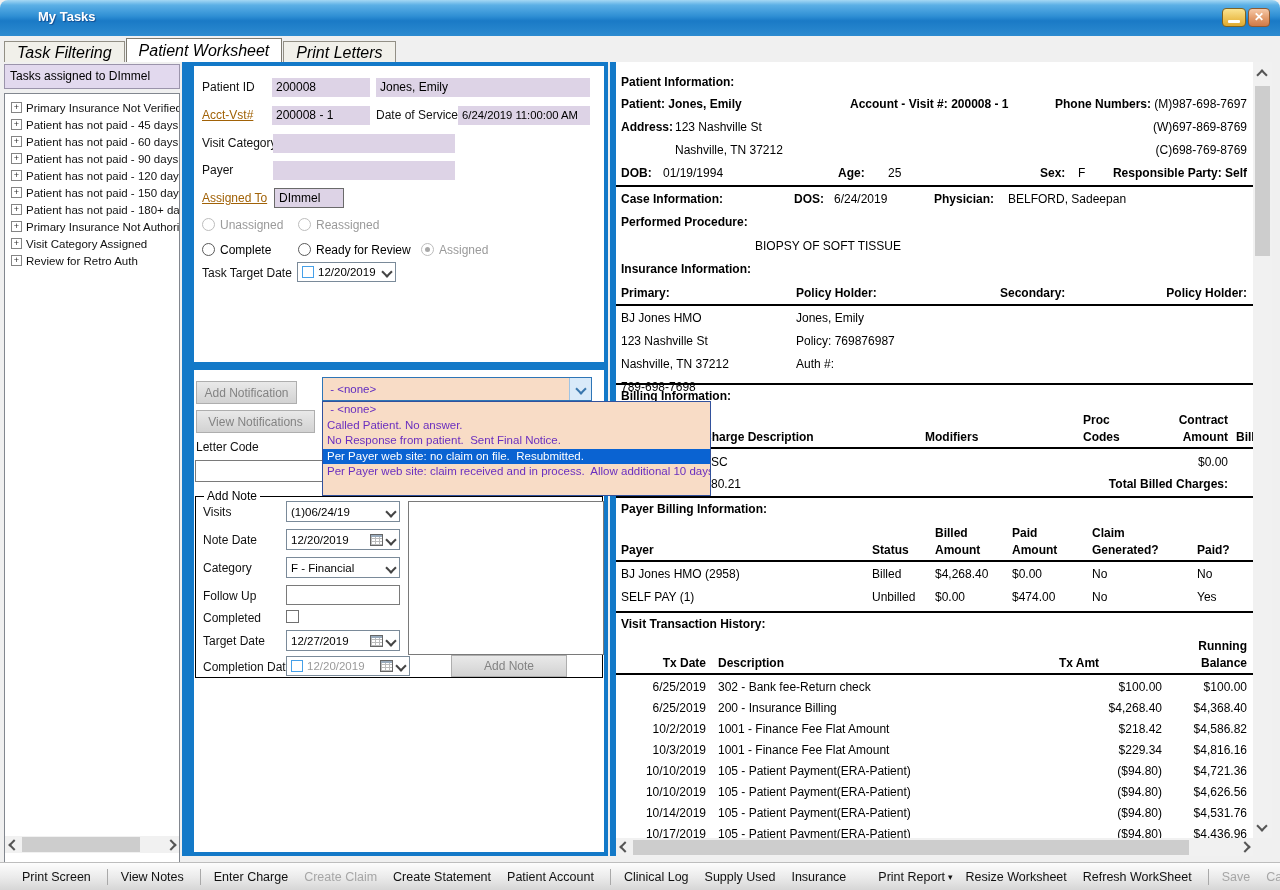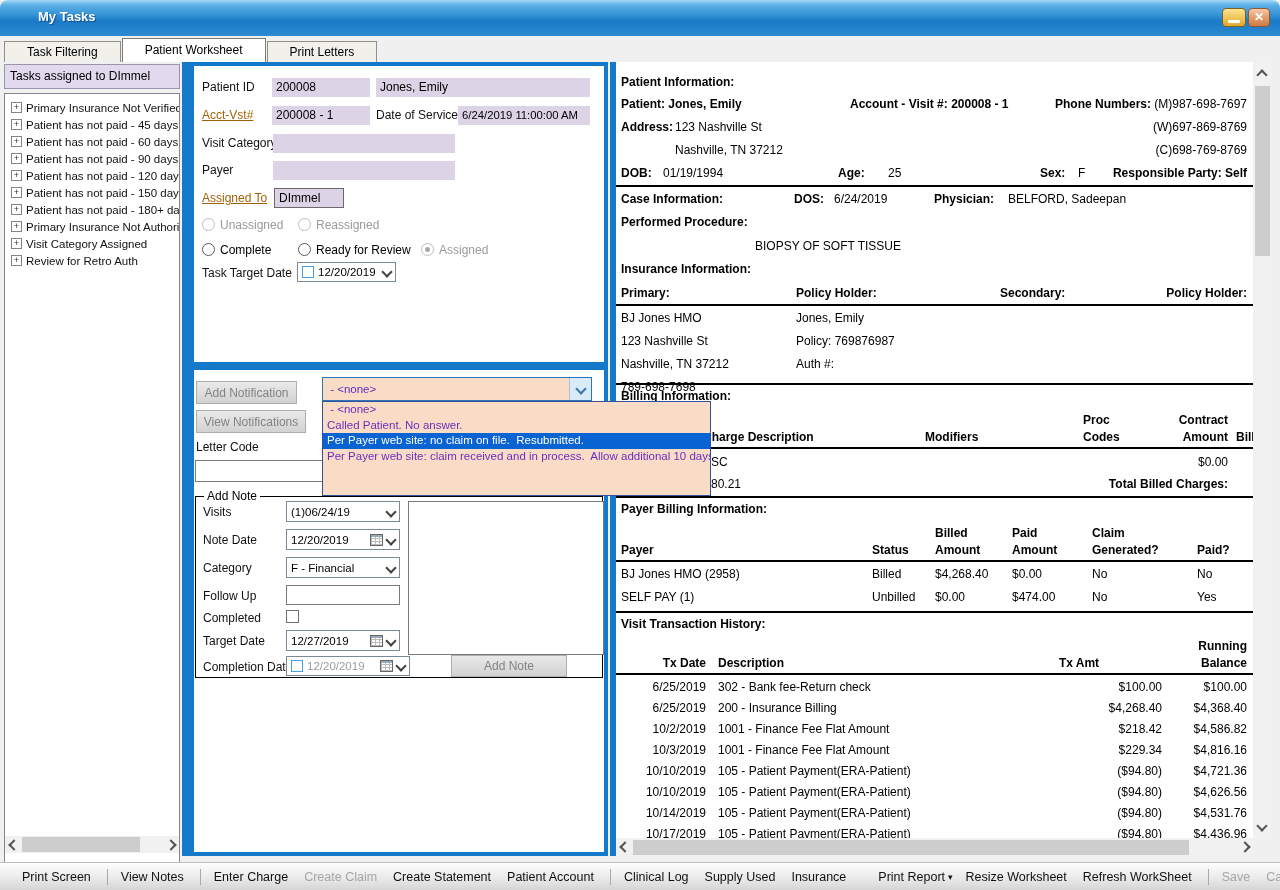--- a/index.html
+++ b/index.html
@@ -14,21 +14,21 @@
     text-shadow:1px 1px 1px rgba(0,0,60,.4);}
   .tb-min{position:absolute;left:1222px;top:8px;width:24px;height:19px;border:1px solid #7d6324;
     border-radius:4px;background:linear-gradient(#fbe491,#edc356 55%,#dfa92f);box-sizing:border-box;}
   .tb-min i{position:absolute;left:5px;bottom:3px;width:12px;height:3px;background:#fff;border-radius:1px;}
   .tb-close{position:absolute;left:1248px;top:8px;width:22px;height:19px;border:1px solid #8d5a33;
     border-radius:4px;background:linear-gradient(#f6c9a8,#e29a6b 55%,#cf7a49);box-sizing:border-box;
     color:#fff;font-weight:bold;font-size:12px;text-align:center;line-height:17px;}
   
   .tabs{position:absolute;left:0;top:38px;height:24px;right:0;display:flex;align-items:flex-end;padding-left:4px;}
   .tab{height:21px;line-height:21px;background:#f1f0ea;border:1px solid #928f85;border-bottom:none;
-    font-size:12px;padding:0 22px;margin-right:1px;box-sizing:border-box;white-space:nowrap;}
+    font-size:16px;padding:0 12px;margin-right:1px;box-sizing:border-box;white-space:nowrap;font-style:italic;}
   .tab.active{height:24px;line-height:23px;background:#fff;z-index:2;border-color:#7d7a70;}
   
   .sb-header{position:absolute;left:4px;top:64px;width:176px;height:25px;background:#e2d9ee;
     border:1px solid #9b94ab;box-sizing:border-box;font-size:12px;line-height:23px;padding-left:5px;white-space:nowrap;}
   .tree{position:absolute;left:4px;top:93px;width:176px;height:886px;background:#fff;
     border:1px solid #82878f;box-sizing:border-box;overflow:hidden;padding-top:5px;}
   .tree-item{height:17px;font-size:11.5px;white-space:nowrap;padding-left:6px;display:flex;align-items:center;gap:4px;color:#111;}
   .expand{width:11px;height:11px;min-width:11px;border:1px solid #848484;background:#fff;
     box-sizing:border-box;font-size:9px;line-height:8px;text-align:center;color:#333;}
   .expand::before{content:"+";}
@@ -240,21 +240,21 @@
   <span class="flabel" style="left:8px;top:200px;">Task Target Date</span>
   <div class="dropctl" style="left:103px;top:196px;width:99px;height:20px;">
     <span class="cbx blue" style="width:12px;height:12px;"></span>
     <span>12/20/2019</span>
     <i class="chev d"></i>
   </div>
 </div>
 
 <div class="box-bot">
   <div class="btn" style="left:2px;top:11px;width:101px;height:23px;">Add Notification</div>
-  <div class="btn" style="left:2px;top:40px;width:110px;height:23px;">View Notifications</div>
+  <div class="btn" style="left:2px;top:40px;width:119px;height:23px;">View Notifications</div>
 
   <span class="flabel" style="left:2px;top:70px;">Letter Code</span>
   <input class="lc-input" style="position: absolute; left: 1px; top: 90px; width: 228px; height: 22px;">
 
   <div class="group" style="left:1px;top:126px;width:408px;height:182px;">
     <span class="group-label">Add Note</span>
 
     <span class="flabel" style="left:7px;top:8px;">Visits</span>
     <div class="dropctl" style="left:90px;top:4px;width:114px;height:21px;">
       <span>(1)06/24/19</span>
@@ -493,20 +493,21 @@
       <i class="chev d"></i>
     </span>
 </div>
 <div class="ddlist">
 
     <div class="dd-item"> - &lt;none&gt;</div>
 
     <div class="dd-item">Called Patient. No answer.</div>
 
 
+    <div class="dd-item">No Response from patient.  Sent Final Notice.</div>
 
     <div class="dd-item hl">Per Payer web site: no claim on file.  Resubmitted.</div>
 
     <div class="dd-item">Per Payer web site: claim received and in process.  Allow additional 10 days</div>
   </div>
 
 <div class="toolbar">
   <div class="grip"></div>
   <div style="display:contents;">
     

